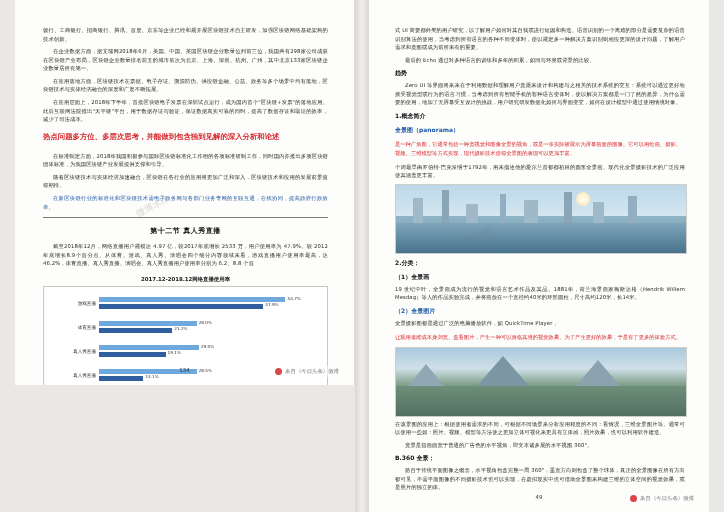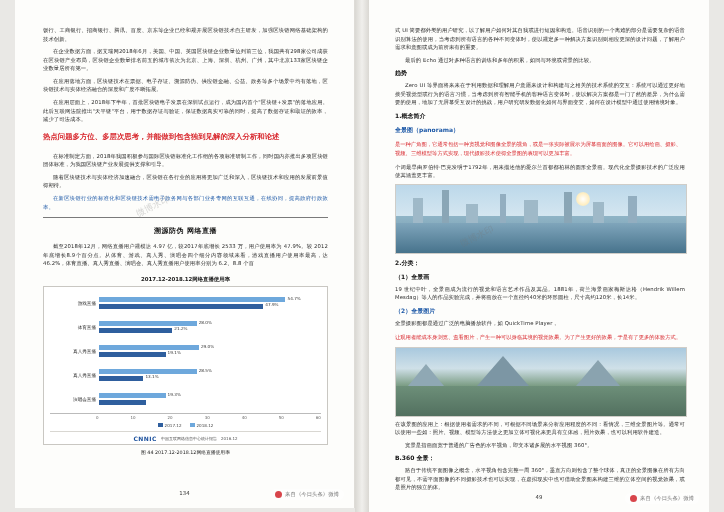--- a/index.html
+++ b/index.html
@@ -16,21 +16,21 @@
     display:flex;
     justify-content:center;
   }
   .page{
     background:#fdfdfb;
     position:relative;
     box-sizing:border-box;
     overflow:hidden;
   }
   .page-left{
-    width:340px;height:508px;
+    width:340px;height:385px;
     padding:26px 26px 20px 28px;
     border-right:1px solid #dedcd7;
   }
   .page-right{
     width:340px;height:512px;
     padding:26px 24px 20px 26px;
   }
   .gutter{
     width:14px;height:512px;
     background:linear-gradient(to right,#dad8d3,#f0efec,#dad8d3);
@@ -174,21 +174,21 @@
     <p class="body indent">在应用层面上，2018年下半年，首批区块链电子发票在深圳试点运行，成为国内首个"区块链+发票"的落地应用。此后互联网法院推出"天平链"平台，用于数据存证与验证，保证数据真实可靠的同时，提高了数据存证和取证的效率，减少了司法成本。</p>
 
     <div class="redblock">热点问题多方位、多层次思考，并能做到包含独到见解的深入分析和论述</div>
 
     <p class="body indent">在标准制定方面，2018年我国积极参与国际区块链标准化工作组的各项标准研制工作，同时国内亦推出多项区块链团体标准，为我国区块链产业发展提供支撑和引导。</p>
     <p class="body indent">随着区块链技术与实体经济加速融合，区块链在各行业的应用将更加广泛和深入，区块链技术和应用的发展前景值得期待。</p>
     <p class="body indent blue" style="color:#1b57a6">在新区块链行业的标准化和区块链技术需电子政务网与各部门业务专网的互联互通，在线协同，提高政府行政效率。</p>
 
     <div class="rule"></div>
 
-    <div class="section-head">溯源防伪  网络直播</div>
+    <div class="section-head">第十二节  真人秀直播</div>
 
     <p class="body indent">截至2018年12月，网络直播用户规模达 4.97 亿，较2017年底增长 2533 万，用户使用率为 47.9%。较 2012年底增长8.9个百分点。从体育、游戏、真人秀、演唱会四个细分内容领域来看，游戏直播用户使用率最高，达46.2%，体育直播、真人秀直播、演唱会、真人秀直播用户使用率分别为 6.2、8.8 个百</p>
 
     <div class="chart-title">2017.12-2018.12网络直播使用率</div>
 
     <div class="chart-box">
       <div class="bars">
 
         <div class="barrow">
           <div class="barlabel">游戏直播</div>

